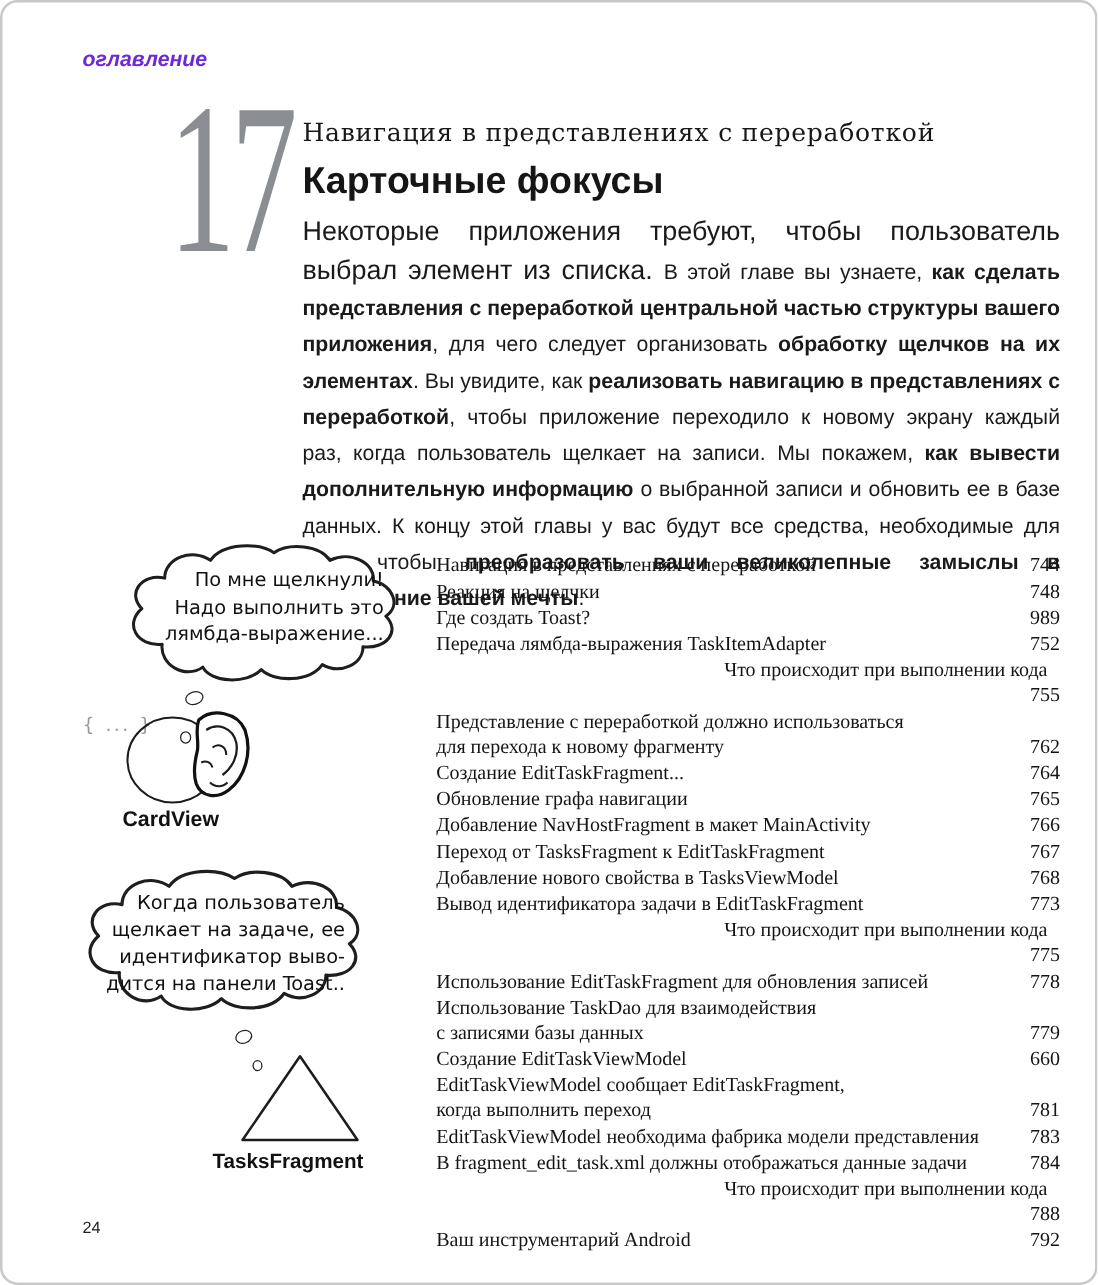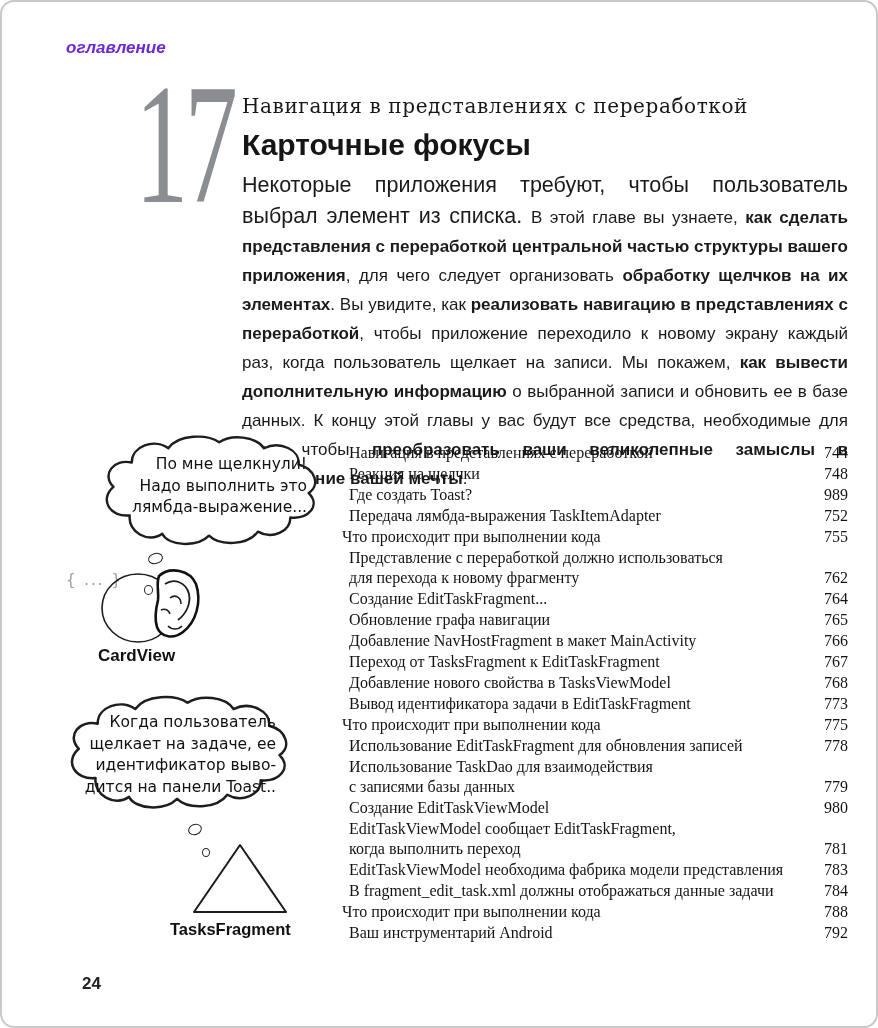--- a/index.html
+++ b/index.html
@@ -48,21 +48,21 @@
   .intro .b { font-weight:bold; }
   .intro .lg { font-size:21.5px; line-height:30px; }
 
   
   .toc {
     position:absolute; left:347px; top:441px; width:499px;
     font-family:"Liberation Serif", serif;
     font-size:16px; line-height:20px; color:#141414;
   }
   .toc-row { display:flex; justify-content:space-between; align-items:flex-end; margin-bottom:1px; }
-  .toc-row.outdent { margin-left:-7px; }
+  .toc-row.outdent { margin-left:-7px;flex-direction:column; }
   .toc-title { flex:1; padding-right:10px; white-space:pre-line; }
   .toc-page { white-space:nowrap; }
 
   
   .art { position:absolute; }
   .cloud-svg path { fill:#ffffff; stroke:#1e1e1e; stroke-width:2.4; stroke-linejoin:round; }
   .bubble-text {
     position:absolute; text-align:right;
     font-family:"DejaVu Sans", sans-serif;
     font-size:15.5px; line-height:21.5px; color:#111;
@@ -77,22 +77,22 @@
     font-size:17px; color:#111;
   }
   .snippet {
     position:absolute; left:64px; top:569px;
     font-family:"DejaVu Sans", sans-serif;
     font-size:15px; color:#9b9b9b; letter-spacing:2px;
   }
   .line-art { fill:none; stroke:#1c1c1c; }
 
   .folio {
-    position:absolute; left:80px; top:972px;
-    font-size:17px; font-weight:bold; color:#222;
+    position:absolute; left:64px; top:972px;
+    font-size:13px; font-weight:normal; color:#222;
   }
 </style>
 </head>
 <body>
 
 <div class="page">
 
   <div class="running-head">оглавление</div>
 
   <div class="chapter-number">17</div>
@@ -159,21 +159,21 @@
         <span class="toc-title">Использование EditTaskFragment для обновления записей</span>
         <span class="toc-page">778</span>
       </div>
       <div class="toc-row">
         <span class="toc-title">Использование TaskDao для взаимодействия
 с записями базы данных</span>
         <span class="toc-page">779</span>
       </div>
       <div class="toc-row">
         <span class="toc-title">Создание EditTaskViewModel</span>
-        <span class="toc-page">980</span>
+        <span class="toc-page">660</span>
       </div>
       <div class="toc-row">
         <span class="toc-title">EditTaskViewModel сообщает EditTaskFragment,
 когда выполнить переход</span>
         <span class="toc-page">781</span>
       </div>
       <div class="toc-row">
         <span class="toc-title">EditTaskViewModel необходима фабрика модели представления</span>
         <span class="toc-page">783</span>
       </div>

